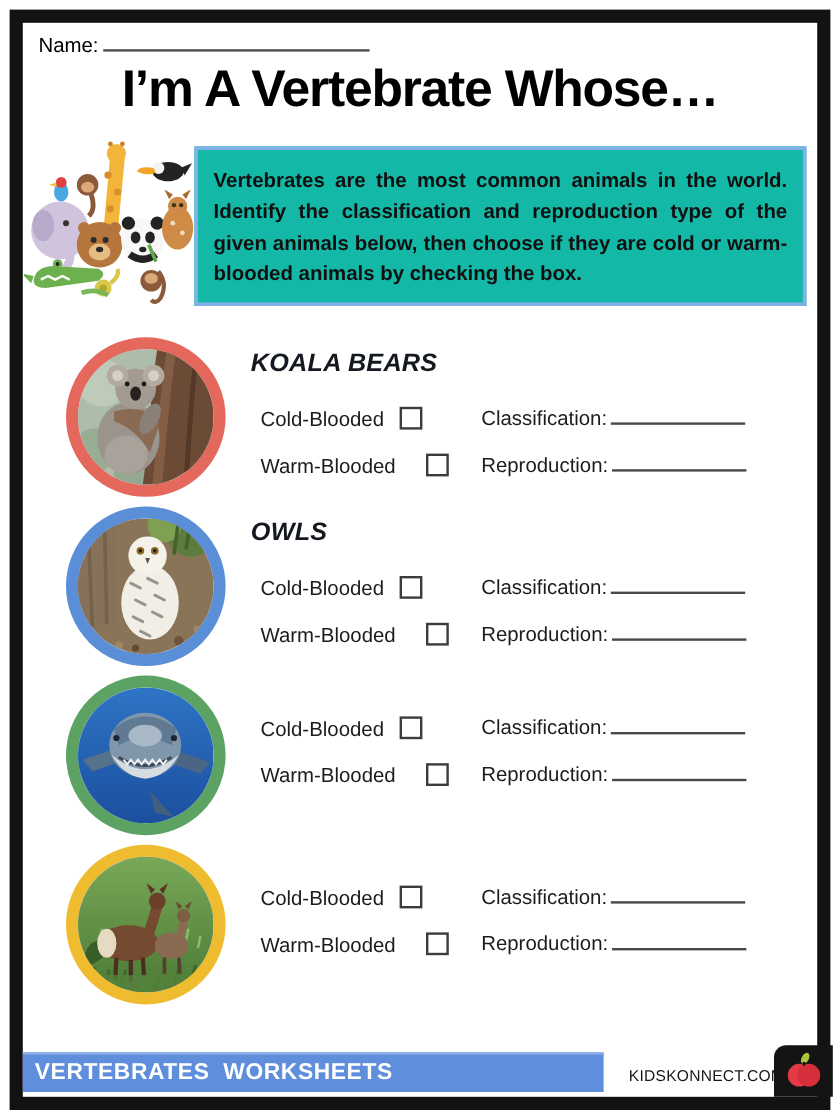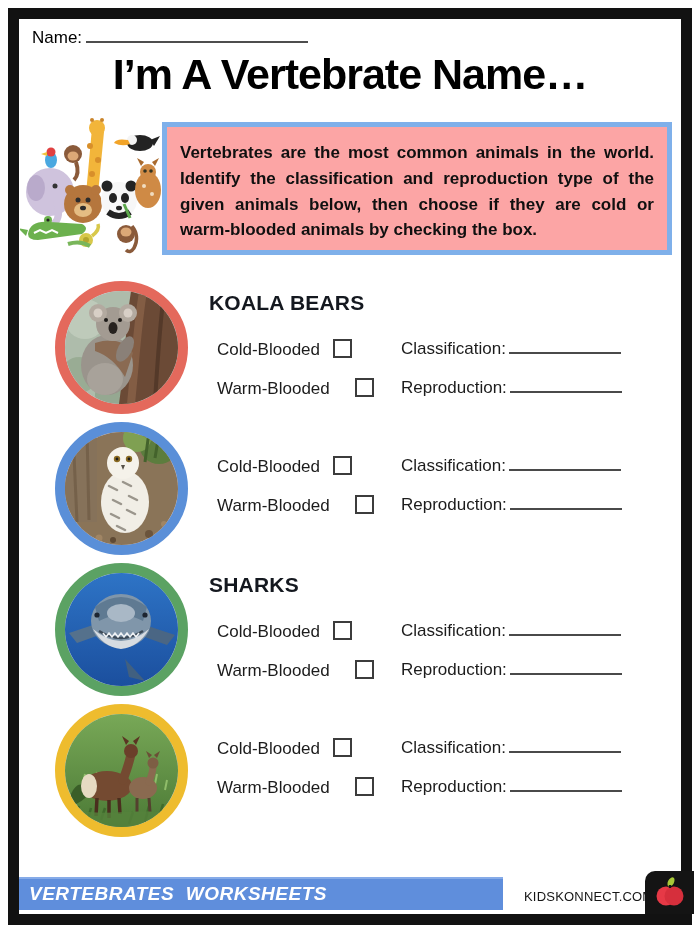--- a/index.html
+++ b/index.html
@@ -10,61 +10,61 @@
   
   .name-row{position:absolute;left:32px;top:28px;font-size:17px;color:#000000;}
   .name-blank{display:inline-block;width:222px;height:13px;
        border-bottom:2px solid #4d4d4d;margin-left:4px;}
   
   .title{position:absolute;left:0;top:50px;width:700px;text-align:center;
        font-size:43px;font-weight:bold;letter-spacing:-1px;color:#000;}
   
   .cartoon{position:absolute;left:20px;top:116px;width:146px;height:144px;}
   .instr-box{position:absolute;left:162px;top:122px;width:510px;height:133px;
-       box-sizing:border-box;border:5px solid #000000;background:#fca5a5;
+       box-sizing:border-box;border:3px solid #000000;background:#14b8a6;
        padding:13px 13px 0 13px;}
   .instr-text{font-size:17px;font-weight:bold;line-height:1.52;
        text-align:justify;color:#101010;}
   
   .sections{position:absolute;left:55px;top:281px;}
   .animal{display:flex;align-items:flex-start;margin-bottom:8px;}
   .photo-ring{width:133px;height:133px;box-sizing:border-box;border:10px solid #ccc;
        border-radius:50%;overflow:hidden;flex:0 0 auto;background:#dde;}
   .photo-ring svg{display:block;width:113px;height:113px;}
   .sec-body{margin-left:21px;padding-top:10px;width:470px;}
-  .sec-title{font-size:21px;font-weight:bold;color:#14181f;margin:0 0 0 0;letter-spacing:.2px;}
+  .sec-title{font-size:21px;font-weight:bold;color:#14181f;margin:0 0 0 0;letter-spacing:.2px;font-style:italic;}
   .row{position:relative;margin-top:17px;font-size:17px;color:#1c1c1c;
        padding-left:8px;height:22px;white-space:nowrap;}
   .row.first{margin-top:24px;}
   .cb{display:inline-block;width:15px;height:15px;border:2px solid #3c3c3c;
        background:#fff;vertical-align:-3px;}
   .cb-cold{margin-left:13px;}
   .cb-warm{margin-left:25px;}
   .col2{position:absolute;left:192px;top:0;}
   .blank{display:inline-block;width:112px;height:13px;border-bottom:2px solid #4a4a4a;margin-left:3px;}
   
   .footer-bar{position:absolute;left:19px;top:877px;width:484px;height:33px;
        background:#5f8edc;border-top:2px solid #86abe8;box-sizing:border-box;
        color:#fff;font-weight:bold;font-size:19px;line-height:30px;
-       padding-left:10px;letter-spacing:.5px;white-space:pre;font-style:italic;}
+       padding-left:10px;letter-spacing:.5px;white-space:pre;}
   .site-name{position:absolute;left:524px;top:889px;font-size:13px;color:#161616;letter-spacing:.2px;}
   .apple-box{position:absolute;left:645px;top:871px;width:49px;height:43px;
        background:#141414;border-radius:10px 0 0 0;display:flex;
        align-items:center;justify-content:center;}
 </style>
 </head>
 <body>
 
 <div class="page-border"></div>
 
 <div class="name-row">
   <span>Name:</span><span class="name-blank"></span>
 </div>
 
-<div class="title">I’m A Vertebrate Name…</div>
+<div class="title">I’m A Vertebrate Whose…</div>
 
 <div class="cartoon">
   <svg viewBox="0 0 146 144">
 
     <path d="M66 78 L78 78 L84 16 L72 12 Z" fill="#f2b53a"></path>
     <circle cx="77" cy="12" r="8" fill="#f2b53a"></circle>
     <circle cx="72" cy="4" r="2" fill="#c9842a"></circle>
       <circle cx="82" cy="4" r="2" fill="#c9842a"></circle>
     <circle cx="70" cy="30" r="3" fill="#d88f2a"></circle>
       <circle cx="78" cy="44" r="3" fill="#d88f2a"></circle>
@@ -193,20 +193,21 @@
         <path d="M44 54 L52 58 M58 50 L66 54 M48 68 L56 72 M64 64 L72 68 M46 82 L54 86 M62 78 L70 82 M52 94 L60 98" stroke="#9a958c" stroke-width="2.5" stroke-linecap="round"></path>
         <circle cx="58" cy="31" r="16" fill="#f5f2ea"></circle>
         <circle cx="52" cy="27" r="3.2" fill="#8a6a22"></circle>
           <circle cx="64" cy="27" r="3.2" fill="#8a6a22"></circle>
         <circle cx="52" cy="27" r="1.4" fill="#1c1c1c"></circle>
           <circle cx="64" cy="27" r="1.4" fill="#1c1c1c"></circle>
         <path d="M56 33 L60 33 L58 38 Z" fill="#555048"></path>
       </svg>
     </div>
     <div class="sec-body">
+      <h2 class="sec-title">OWLS</h2>
       <div class="row first">
         <span>Cold-Blooded</span><span class="cb cb-cold"></span>
         <span class="col2"><span>Classification:</span><span class="blank"></span></span>
       </div>
       <div class="row">
         <span>Warm-Blooded</span><span class="cb cb-warm"></span>
         <span class="col2"><span>Reproduction:</span><span class="blank"></span></span>
       </div>
     </div>
   </section>
@@ -229,21 +230,20 @@
         <path d="M30 34 Q56 14 82 34 L78 48 Q56 36 34 48 Z" fill="#5f7a92"></path>
         <ellipse cx="56" cy="40" rx="14" ry="9" fill="#a9b8c6"></ellipse>
         <path d="M28 56 Q56 80 84 56 Q74 74 56 76 Q38 74 28 56 Z" fill="#d7dce1"></path>
         <path d="M34 58 Q56 72 78 58" stroke="#3c4a58" stroke-width="2.5" fill="none"></path>
         <path d="M38 60 L41 64 L44 60 L47 64 L50 60 L53 64 L56 60 L59 64 L62 60 L65 64 L68 60 L71 64 L74 60" stroke="#eef1f4" stroke-width="1.6" fill="none"></path>
         <circle cx="32" cy="42" r="2.6" fill="#1d2530"></circle>
         <circle cx="80" cy="42" r="2.6" fill="#1d2530"></circle>
       </svg>
     </div>
     <div class="sec-body">
-      <h2 class="sec-title">SHARKS</h2>
       <div class="row first">
         <span>Cold-Blooded</span><span class="cb cb-cold"></span>
         <span class="col2"><span>Classification:</span><span class="blank"></span></span>
       </div>
       <div class="row">
         <span>Warm-Blooded</span><span class="cb cb-warm"></span>
         <span class="col2"><span>Reproduction:</span><span class="blank"></span></span>
       </div>
     </div>
   </section>

